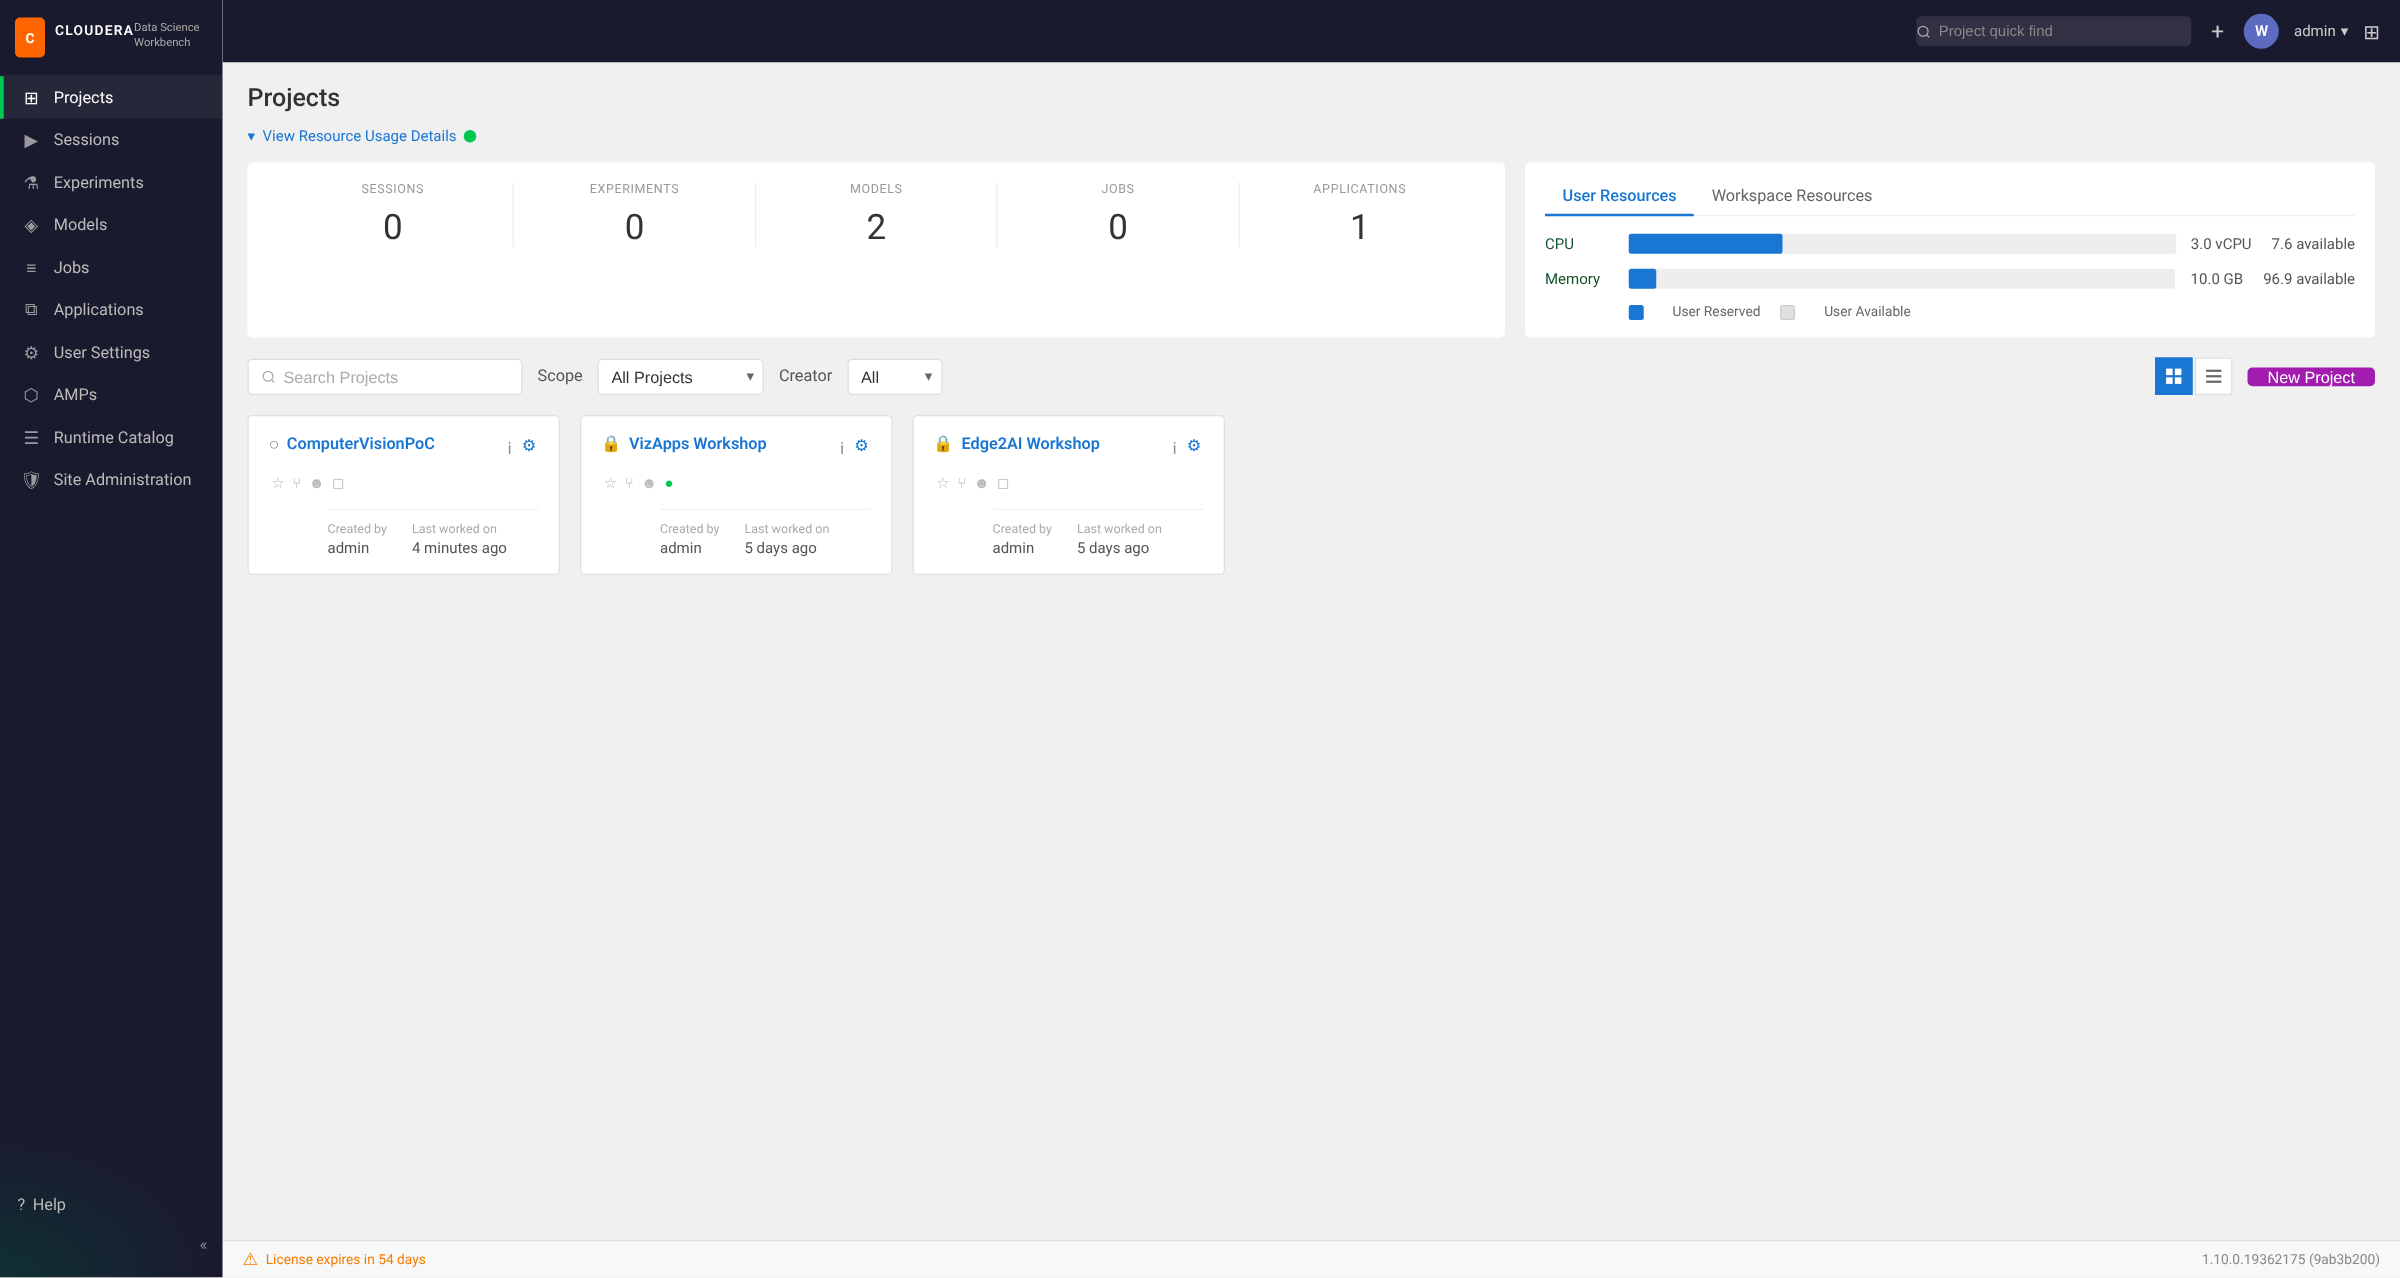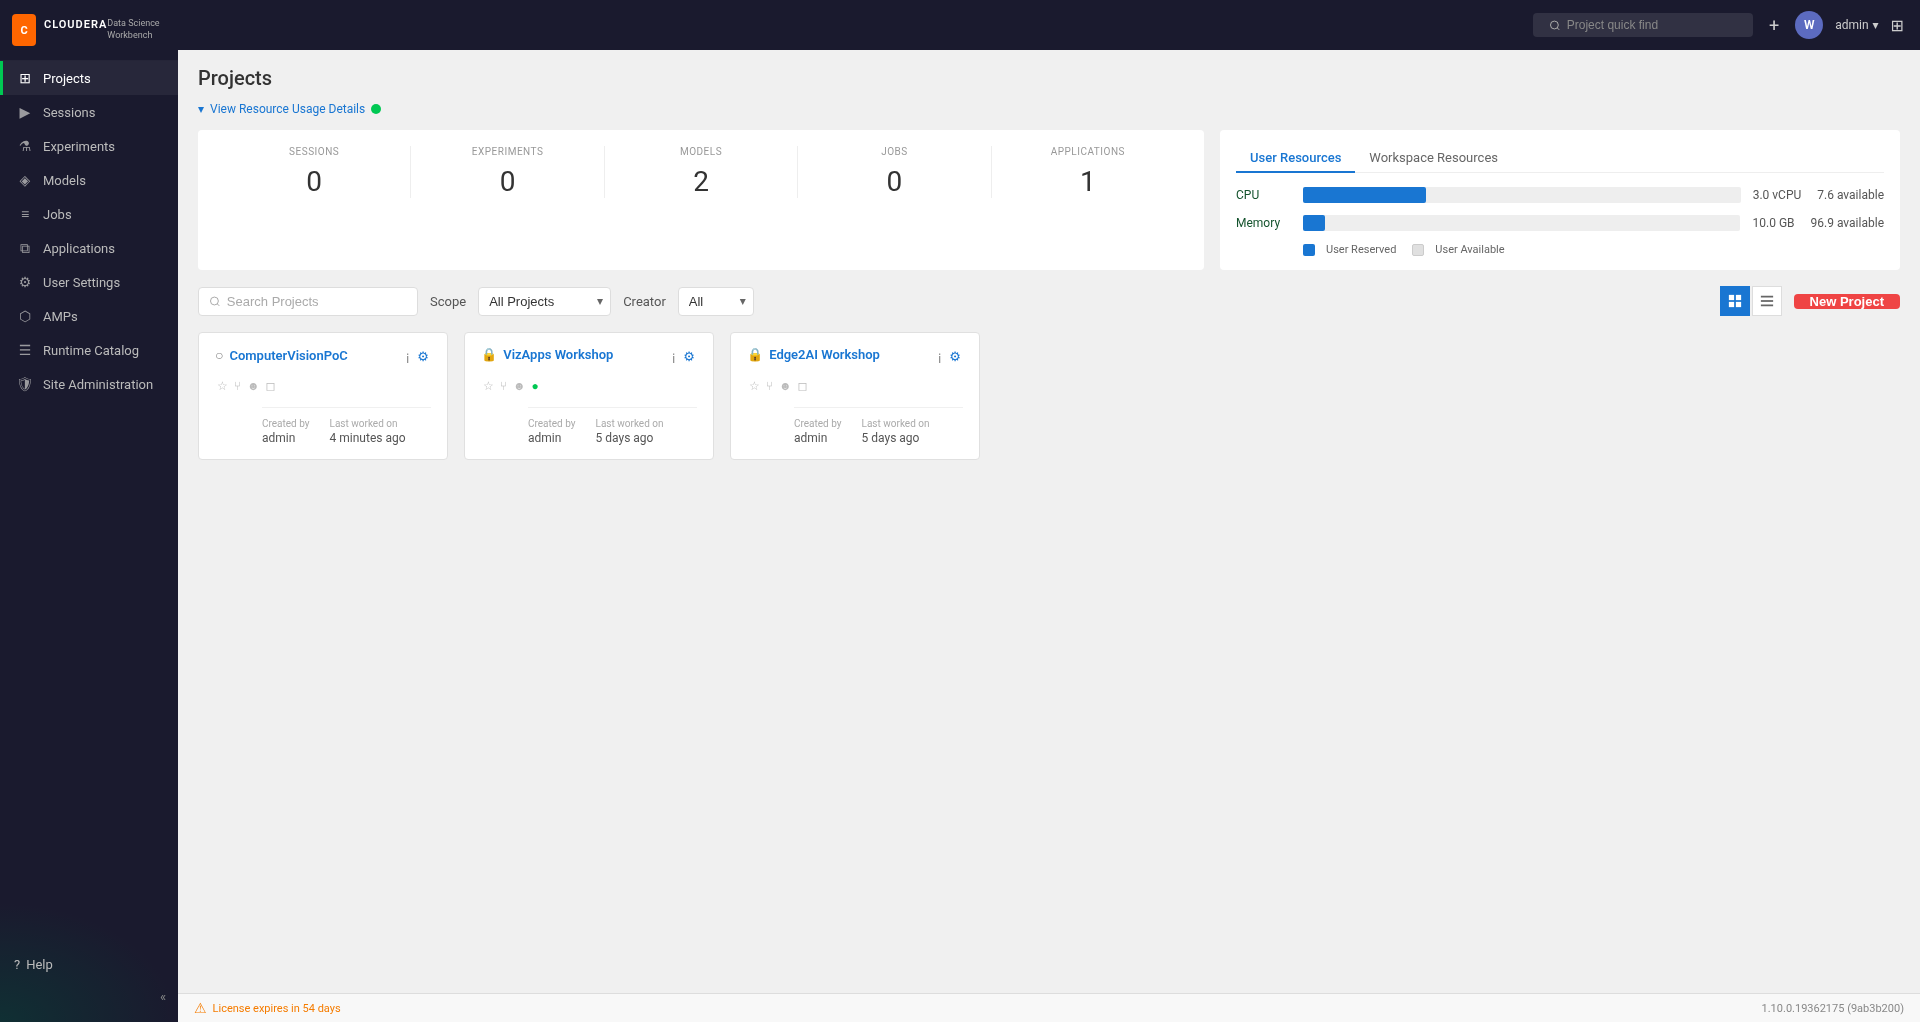--- a/index.html
+++ b/index.html
@@ -98,21 +98,21 @@
       padding: 0 16px;
       height: 50px;
       min-height: 50px;
       gap: 12px;
     }
     .search-box {
       display: flex;
       align-items: center;
       background: rgba(255,255,255,0.1);
       border-radius: 4px;
-      padding: 5px 16px;
+      padding: 5px 0;
       gap: 6px;
       width: 220px;
     }
     .search-box input {
       background: none;
       border: none;
       outline: none;
       color: #ccc;
       font-size: 12px;
       width: 100%;
@@ -246,21 +246,21 @@
     .resource-bar.cpu { background: #1976d2; width: 28%; }
     .resource-bar.memory { background: #1976d2; width: 5%; }
     .resource-numbers { font-size: 12px; color: #555; white-space: nowrap; }
     .resource-available { font-size: 12px; color: #555; white-space: nowrap; margin-left: 4px; }
     .resource-legend {
       display: flex;
       gap: 16px;
       margin-top: 8px;
       padding-left: 67px;
     }
-    .legend-item { display: flex; align-items: center; gap: 11px; font-size: 11px; color: #666; }
+    .legend-item { display: flex; align-items: center; gap: 23px; font-size: 11px; color: #666; }
     .legend-dot { width: 12px; height: 12px; border-radius: 2px; }
     .legend-dot.reserved { background: #1976d2; }
     .legend-dot.available { background: #e0e0e0; border: 1px solid #ccc; }
 
     
     .filter-bar {
       display: flex;
       align-items: center;
       gap: 12px;
       margin-bottom: 16px;
@@ -317,27 +317,27 @@
       align-items: center;
       justify-content: center;
       border: 1px solid #ddd;
       background: white;
       cursor: pointer;
       color: #666;
       font-size: 14px;
     }
     .view-btn.active { background: #1976d2; color: white; border-color: #1976d2; }
     .new-project-btn {
-      background: #ef4444;
+      background: #a21caf;
       color: white;
       border: none;
       border-radius: 4px;
       padding: 0 16px;
       font-size: 13px;
-      font-weight: 700;
+      font-weight: 400;
       cursor: pointer;
       white-space: nowrap;
     }
 
     
     .projects-grid {
       display: flex;
       gap: 16px;
       flex-wrap: wrap;
     }

